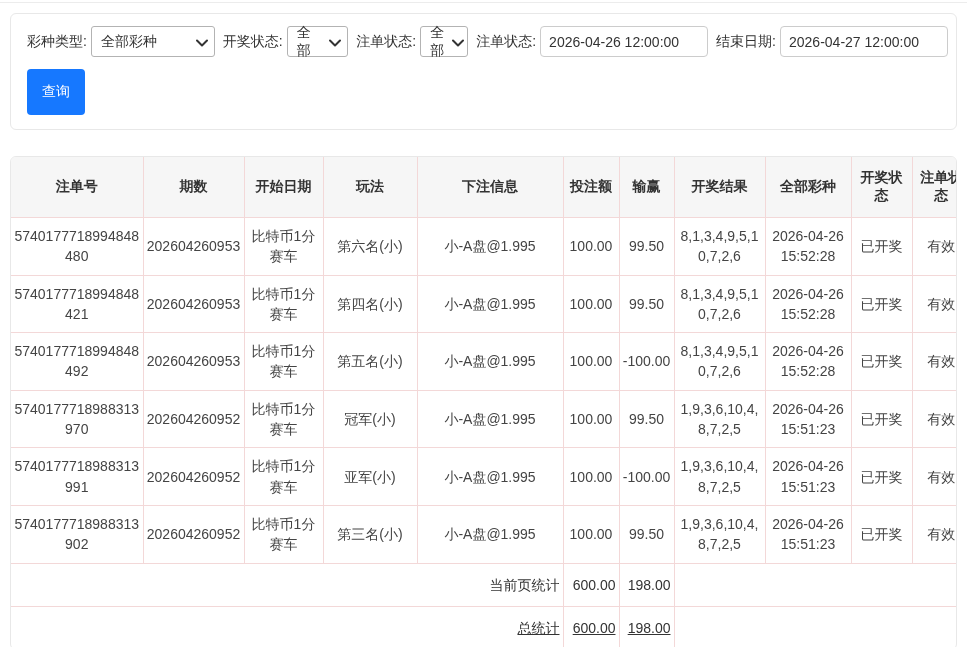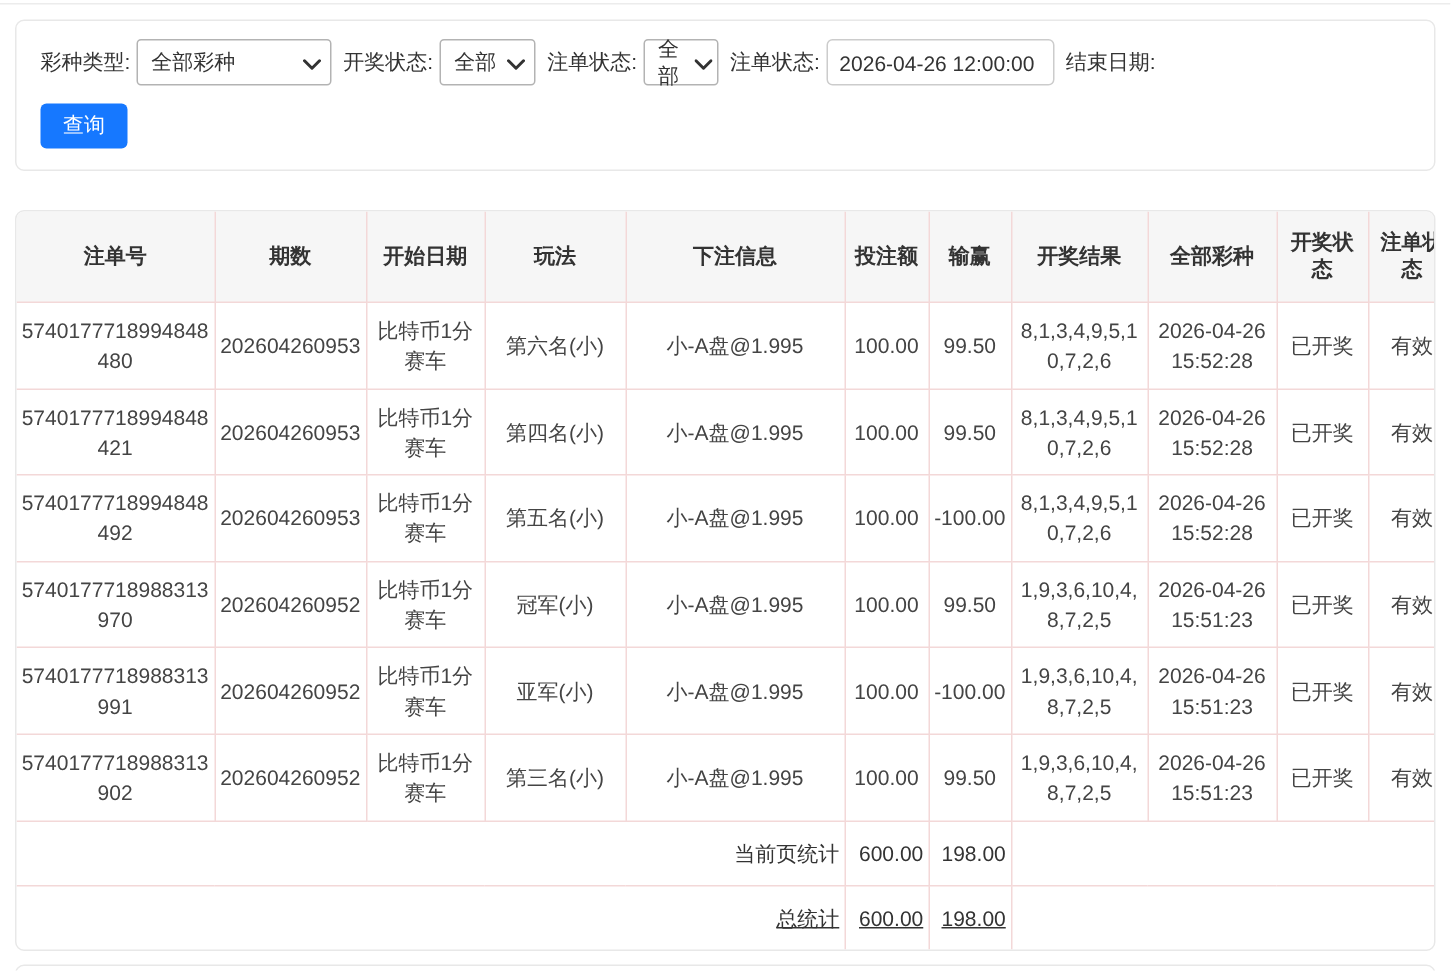--- a/index.html
+++ b/index.html
@@ -24,27 +24,27 @@
   .sel {
     display: inline-flex; align-items: center; justify-content: space-between;
     height: 31px; border: 1px solid #b3b3b3; border-radius: 3px;
     background: #fff; padding: 0 6px 0 9px; cursor: pointer; gap: 6px;
   }
   .sel svg { flex: 0 0 auto; }
   .sel-lottery { width: 130px; }
   .sel-draw { width: 64px; }
   .sel-order { width: 50px; padding-right: 3px; }
   .date-input {
-    height: 31px; width: 152px; border: 1px solid #ccc; border-radius: 4px;
+    height: 31px; width: 168px; border: 1px solid #ccc; border-radius: 4px;
     padding: 0 8px; font: inherit; color: #333; background: #fff;
   }
   .query-btn {
     margin: 12px 0 2px 8px;
     background: #1678ff; color: #fff; border: none; border-radius: 4px;
-    height: 30px; padding: 0 15px; font: inherit; font-size: 14px; cursor: pointer;
+    height: 46px; padding: 0 15px; font: inherit; font-size: 14px; cursor: pointer;
   }
   
   .table-card { margin-top: 26px; overflow: hidden; }
   table { width: 100%; border-collapse: collapse; table-layout: fixed; text-align: center; }
   th {
     background: #f6f6f6; font-weight: bold; color: #333;
     padding: 12px 3px; border-bottom: 1px solid #f3d8d8; border-right: 1px solid #f3d8d8;
     font-size: 14px;
   }
   td {
@@ -97,20 +97,21 @@
     <span class="f-label">注单状态:</span>
     <div class="sel sel-order">
       <span>全部</span>
       <span><svg width="12" height="8" viewBox="0 0 12 8">
             <path d="M1 1.5 L6 6.5 L11 1.5" fill="none" stroke="#333" stroke-width="2" stroke-linecap="round" stroke-linejoin="round"></path>
           </svg></span>
     </div>
     <span class="f-label">注单状态:</span>
     <input class="date-input" value="2026-04-26 12:00:00" style="">
     <span class="f-label">结束日期:</span>
+    <input class="date-input" value="2026-04-27 12:00:00" style="">
   </div>
   <button class="query-btn">查询</button>
 </div>
 
 <div class="card table-card">
   <table>
     <colgroup>
       <col style="width:132px">
         <col style="width:101px">
         <col style="width:79px">

